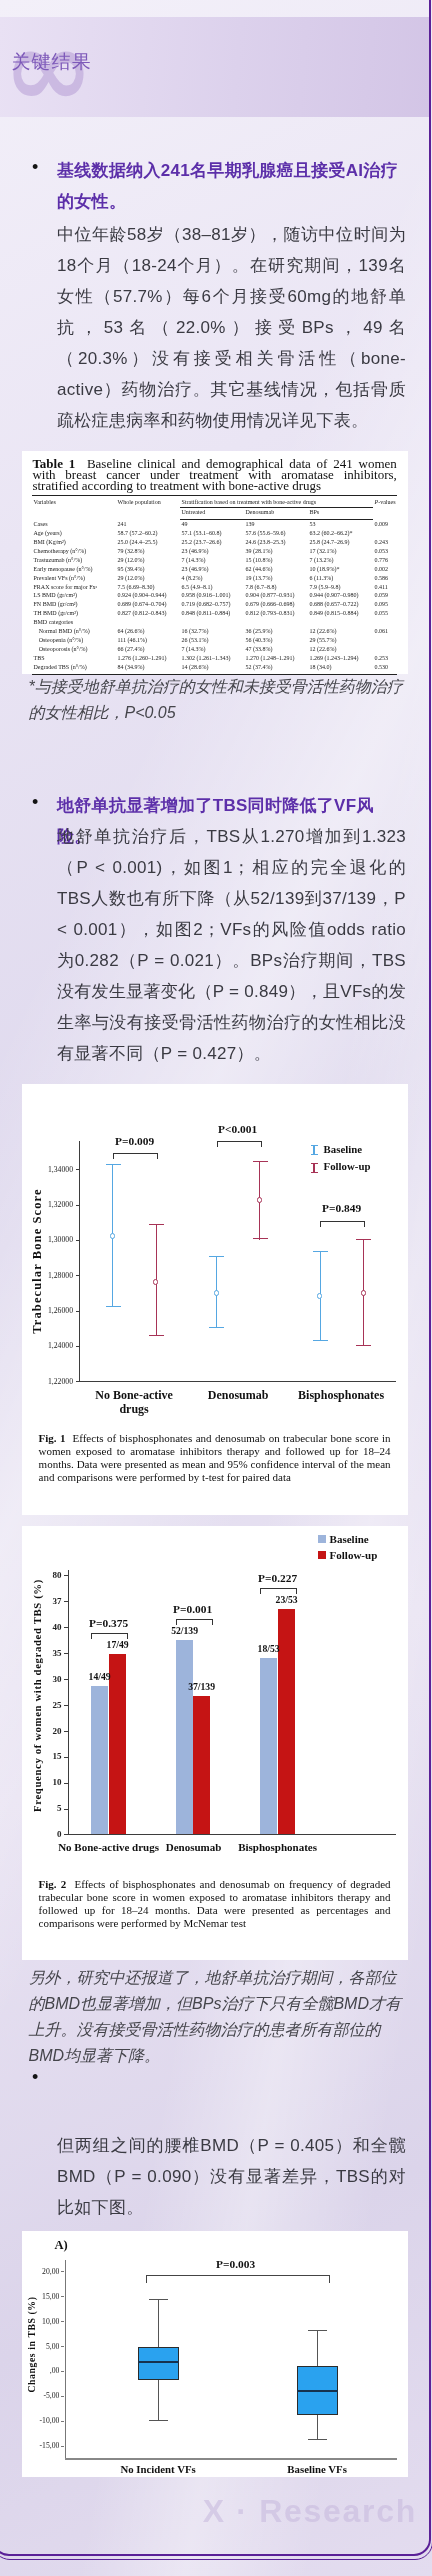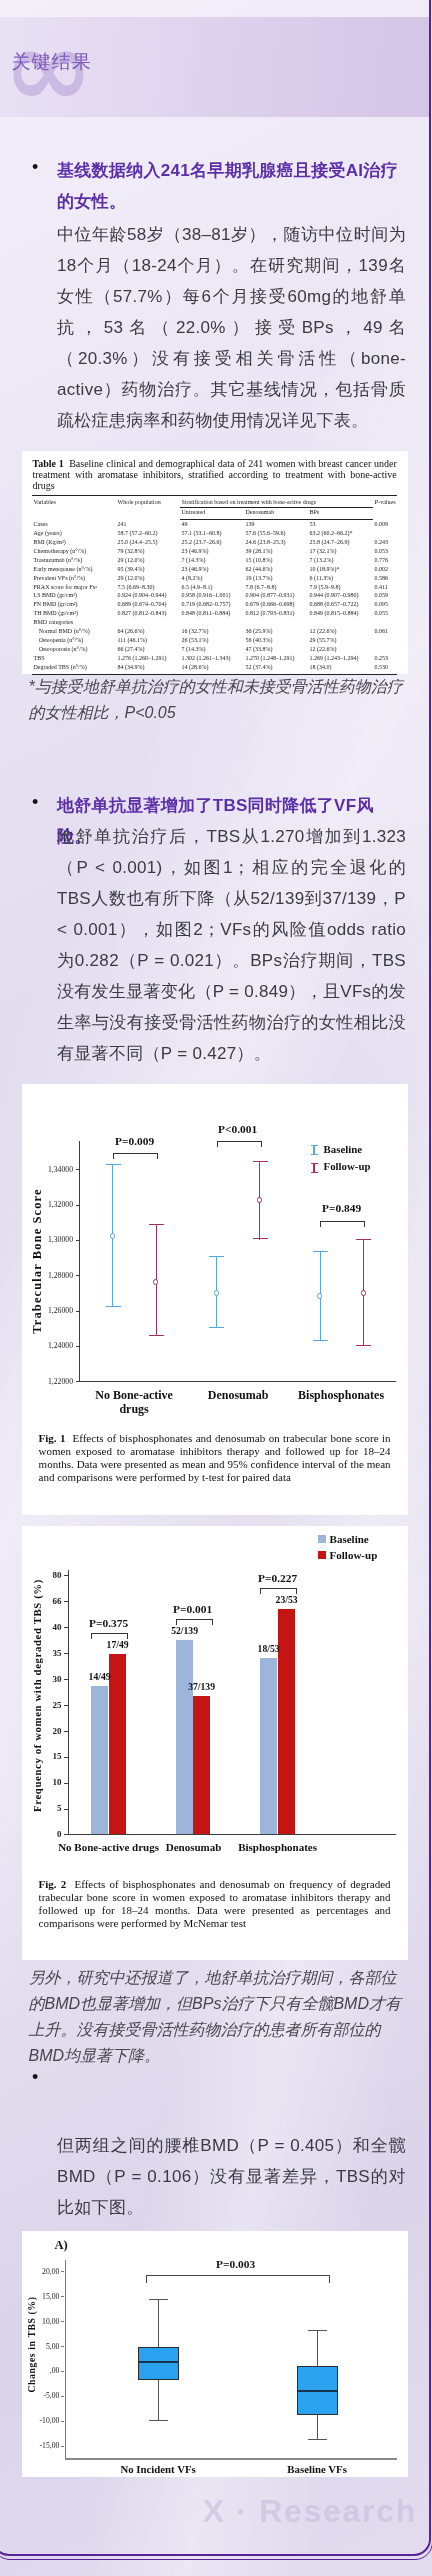--- a/index.html
+++ b/index.html
@@ -17,21 +17,21 @@
     color:#bda8da;opacity:.32;letter-spacing:1.1px;}
   .kicker{position:absolute;left:11.4px;top:32px;font-size:19px;color:#7d59b9;letter-spacing:1.1px;z-index:2;}
   .page-title{position:absolute;left:11.4px;top:56px;font-size:25px;font-weight:bold;color:#4b2694;
     letter-spacing:0;z-index:2;border-bottom:2.3px solid #4b2694;padding:0 10.2px 4px 0;}
   .cjk{font-size:17px;line-height:31px;color:#3a3a42;text-align:justify;letter-spacing:0.3px;}
   .cjk-h{color:#5c2fa9;font-weight:bold;text-align:left;}
   .cjk-italic{font-style:italic;font-size:16px;line-height:25.6px;color:#45454b;text-align:left;letter-spacing:0;}
   .abs{position:absolute;}
   .dot{position:absolute;left:32px;font-size:18px;color:#141414;}
   .panel{position:absolute;left:21.6px;width:386px;background:#fff;}
-  .tbl-title{font-family:"Liberation Serif",serif;font-size:10px;line-height:10.8px;color:#111;text-align:justify;}
+  .tbl-title{font-family:"Liberation Serif",serif;font-size:13px;line-height:10.8px;color:#111;text-align:justify;}
   table.t1{border-collapse:collapse;table-layout:fixed;width:364px;margin-top:4px;
     font-family:"Liberation Serif",serif;font-size:6px;line-height:7.6px;color:#1b1b1b;}
   table.t1 th,table.t1 td{padding:0.7px 1.1px;text-align:left;vertical-align:bottom;font-weight:normal;}
   table.t1 tr.h1 th{border-top:0.9px solid #222;padding-top:2.8px;}
   table.t1 th.strat{border-bottom:0.6px solid #222;}
   table.t1 tr.h2 th{padding-bottom:2.3px;border-bottom:0.9px solid #222;}
   table.t1 tr.last td{border-bottom:0.9px solid #222;padding-bottom:2.3px;}
   table.t1 td.ind{padding-left:6.3px;}
   .pv-i{font-style:italic;}
   .caption{position:absolute;font-family:"Liberation Serif",serif;font-size:11px;line-height:13px;
@@ -318,21 +318,21 @@
         <div style="position: absolute; left: 15px; top: 200px; width: 25px; text-align: right; font: bold 9px &quot;Liberation Serif&quot;, serif; color: rgb(34, 34, 34);">20</div>
         <div style="position: absolute; left: 42px; top: 205px; width: 4px; height: 0.9px; background: rgb(61, 61, 61);"></div>
         <div style="position: absolute; left: 15px; top: 174px; width: 25px; text-align: right; font: bold 9px &quot;Liberation Serif&quot;, serif; color: rgb(34, 34, 34);">25</div>
         <div style="position: absolute; left: 42px; top: 179px; width: 4px; height: 0.9px; background: rgb(61, 61, 61);"></div>
         <div style="position: absolute; left: 15px; top: 148px; width: 25px; text-align: right; font: bold 9px &quot;Liberation Serif&quot;, serif; color: rgb(34, 34, 34);">30</div>
         <div style="position: absolute; left: 42px; top: 153px; width: 4px; height: 0.9px; background: rgb(61, 61, 61);"></div>
         <div style="position: absolute; left: 15px; top: 122px; width: 25px; text-align: right; font: bold 9px &quot;Liberation Serif&quot;, serif; color: rgb(34, 34, 34);">35</div>
         <div style="position: absolute; left: 42px; top: 127px; width: 4px; height: 0.9px; background: rgb(61, 61, 61);"></div>
         <div style="position: absolute; left: 15px; top: 96px; width: 25px; text-align: right; font: bold 9px &quot;Liberation Serif&quot;, serif; color: rgb(34, 34, 34);">40</div>
         <div style="position: absolute; left: 42px; top: 101px; width: 4px; height: 0.9px; background: rgb(61, 61, 61);"></div>
-        <div style="position: absolute; left: 15px; top: 70px; width: 25px; text-align: right; font: bold 9px &quot;Liberation Serif&quot;, serif; color: rgb(34, 34, 34);">66</div>
+        <div style="position: absolute; left: 15px; top: 70px; width: 25px; text-align: right; font: bold 9px &quot;Liberation Serif&quot;, serif; color: rgb(34, 34, 34);">37</div>
         <div style="position: absolute; left: 42px; top: 75px; width: 4px; height: 0.9px; background: rgb(61, 61, 61);"></div>
         <div style="position: absolute; left: 15px; top: 44px; width: 25px; text-align: right; font: bold 9px &quot;Liberation Serif&quot;, serif; color: rgb(34, 34, 34);">80</div>
         <div style="position: absolute; left: 42px; top: 49px; width: 4px; height: 0.9px; background: rgb(61, 61, 61);"></div>
         <div style="position: absolute; left: 9px; top: 301px; width: 263px; text-align: center; transform-origin: 0px 0px; transform: rotate(-90deg); font: bold 10.8px &quot;Liberation Serif&quot;, serif; letter-spacing: 0.6px; color: rgb(17, 17, 17);">Frequency of women with degraded TBS (%)</div>
         <div style="position: absolute; left: 296px; top: 9px; width: 8px; height: 8px; background: rgb(157, 180, 219);"></div>
         <div style="position: absolute; left: 308px; top: 6.8px; font: bold 11px &quot;Liberation Serif&quot;, serif; color: rgb(17, 17, 17);">Baseline</div>
         <div style="position: absolute; left: 296px; top: 25px; width: 8px; height: 8px; background: rgb(197, 20, 20);"></div>
         <div style="position: absolute; left: 308px; top: 23px; font: bold 11px &quot;Liberation Serif&quot;, serif; color: rgb(17, 17, 17);">Follow-up</div>
         <div style="position: absolute; left: 69px; top: 160px; width: 17.6px; height: 148px; background: rgb(157, 180, 219);"></div>
         <div style="position: absolute; left: 87px; top: 128px; width: 17.6px; height: 180px; background: rgb(197, 20, 20);"></div>
@@ -357,21 +357,21 @@
         <div style="position: absolute; left: 196px; top: 315px; width: 120px; text-align: center; white-space: nowrap; font: bold 11px &quot;Liberation Serif&quot;, serif; color: rgb(17, 17, 17);">Bisphosphonates</div>
       </div>
     <div class="caption" style="top:352px;left:17px;width:352px">
       <b>Fig. 2</b>&nbsp;&nbsp;<span>Effects of bisphosphonates and denosumab on frequency of degraded trabecular bone score in women exposed to aromatase inhibitors therapy and followed up for 18–24 months. Data were presented as percentages and comparisons were performed by McNemar test</span>
     </div>
   </div>
 
   <div class="abs cjk-italic" style="top:1965px;left:28.5px;width:378px;line-height:26px">另外，研究中还报道了，地舒单抗治疗期间，各部位的BMD也显著增加，但BPs治疗下只有全髋BMD才有上升。没有接受骨活性药物治疗的患者所有部位的BMD均显著下降。</div>
 
   <div class="dot" style="top:2067px">•</div>
-  <div class="abs cjk" style="top:2130px;left:57px;width:349px">但两组之间的腰椎BMD（P = 0.405）和全髋BMD（P = 0.106）没有显著差异，TBS的对比如下图。</div>
+  <div class="abs cjk" style="top:2130px;left:57px;width:349px">但两组之间的腰椎BMD（P = 0.405）和全髋BMD（P = 0.090）没有显著差异，TBS的对比如下图。</div>
 
   <div class="panel" style="top:2231px;height:246px">
     <div class="chart" style="height:246px">
         <div style="position: absolute; left: 33px; top: 6.8px; font: bold 12.5px &quot;Liberation Serif&quot;, serif; color: rgb(17, 17, 17);">A)</div>
         <div style="position: absolute; left: 43px; top: 28.5px; width: 1.1px; height: 198px; background: rgb(119, 119, 119);"></div>
         <div style="position: absolute; left: 43px; top: 227px; width: 332px; height: 1.7px; background: rgb(136, 136, 136);"></div>
         <div style="position: absolute; left: 6.8px; top: 36px; width: 31px; text-align: right; font: 7.7px &quot;Liberation Serif&quot;, serif; color: rgb(34, 34, 34);">20,00</div>
         <div style="position: absolute; left: 39px; top: 40px; width: 3.4px; height: 0.9px; background: rgb(119, 119, 119);"></div>
         <div style="position: absolute; left: 6.8px; top: 61px; width: 31px; text-align: right; font: 7.7px &quot;Liberation Serif&quot;, serif; color: rgb(34, 34, 34);">15,00</div>
         <div style="position: absolute; left: 39px; top: 65px; width: 3.4px; height: 0.9px; background: rgb(119, 119, 119);"></div>

